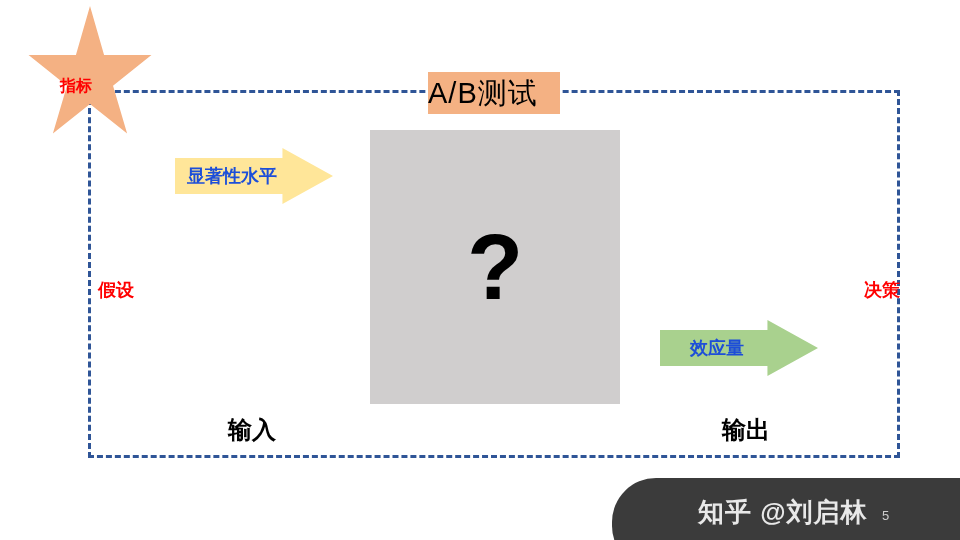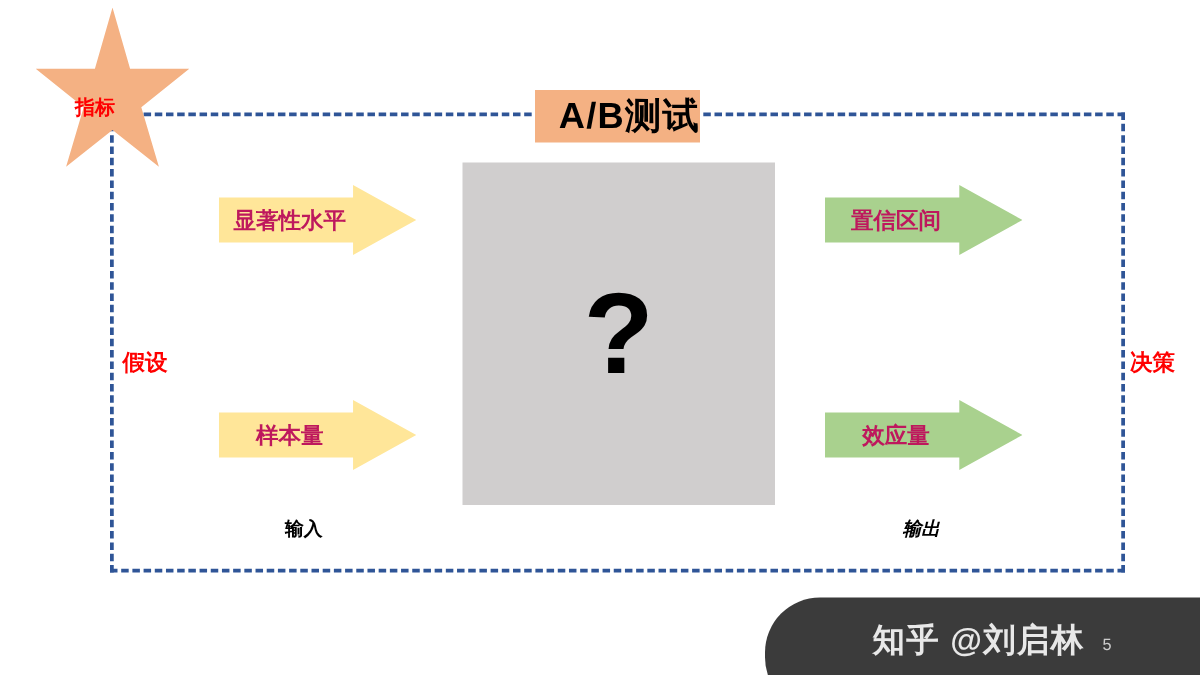--- a/index.html
+++ b/index.html
@@ -37,50 +37,50 @@
     z-index: 4;
   }
 
   .title-chip {
     position: absolute;
     left: 428px; top: 72px;
     width: 132px; height: 42px;
     background: #F4B183;
     color: #000000;
     font-size: 29px;
-    font-weight: bold;
-    text-align: right;
+    font-weight: normal;
+    text-align: left;
     line-height: 42px;
     z-index: 5;
     letter-spacing: 1px;
   }
 
   .side-label {
     position: absolute;
     color: #FF0000;
     font-weight: bold;
     font-size: 18px;
     z-index: 4;
     margin-top: 21px;
   }
   .side-label.left  { left: 98px;  top: 257px; }
-  .side-label.right { left: 904px; top: 257px; }
+  .side-label.right { left: 864px; top: 257px; }
 
   .arrow {
     position: absolute;
     width: 158px; height: 56px;
     clip-path: polygon(0% 18%, 68% 18%, 68% 0%, 100% 50%, 68% 100%, 68% 82%, 0% 82%);
     z-index: 2;
   }
   .arrow .arrow-text {
     position: absolute;
     left: 0; top: 0;
     width: 72%; height: 100%;
     display: flex; align-items: center; justify-content: center;
-    font-size: 18px; font-weight: bold; color: #be185d;
+    font-size: 18px; font-weight: bold; color: #1d4ed8;
   }
   .arrow.yellow { background: #FFE699; }
   .arrow.green  { background: #A9D18E; }
 
   .arrow.in-1  { left: 175px; top: 148px; }
   .arrow.in-2  { left: 175px; top: 233px; }
   .arrow.in-3  { left: 175px; top: 320px; }
   .arrow.out-1 { left: 660px; top: 148px; }
   .arrow.out-2 { left: 660px; top: 233px; }
   .arrow.out-3 { left: 660px; top: 320px; text-align: center; }
@@ -95,27 +95,27 @@
   }
   .center-box .qmark {
     font-size: 92px;
     font-weight: bold;
     color: #000000;
     font-family: "Liberation Sans", sans-serif;
   }
 
   .caption {
     position: absolute;
-    font-size: 15px;
+    font-size: 24px;
     font-weight: bold;
     color: #000000;
     z-index: 2;
   }
   .caption.in-caption  { left: 228px; top: 414px; }
-  .caption.out-caption { left: 722px; top: 414px; font-style: italic; }
+  .caption.out-caption { left: 722px; top: 414px; }
 
   .watermark-bar {
     position: absolute;
     left: 612px; top: 478px;
     width: 420px; height: 92px;
     background: #3b3b3b;
     border-radius: 44px;
     z-index: 6;
   }
   .watermark-text {
@@ -146,31 +146,25 @@
   <div class="star-label">指标</div>
 
   <div class="title-chip">A/B测试</div>
 
   <div class="side-label left">假设</div>
   <div class="side-label right">决策</div>
 
   <div class="arrow yellow in-1">
     <div class="arrow-text">显著性水平</div>
   </div>
-  <div class="arrow yellow in-3">
-    <div class="arrow-text">样本量</div>
-  </div>
 
   <div class="center-box">
     <div class="qmark">?</div>
   </div>
 
-  <div class="arrow green out-1">
-    <div class="arrow-text">置信区间</div>
-  </div>
   <div class="arrow green out-3">
     <div class="arrow-text">效应量</div>
   </div>
 
   <div class="caption in-caption">输入</div>
   <div class="caption out-caption">输出</div>
 
   <div class="watermark-bar">
     <div class="watermark-text">知乎 @刘启林</div>
   </div>

